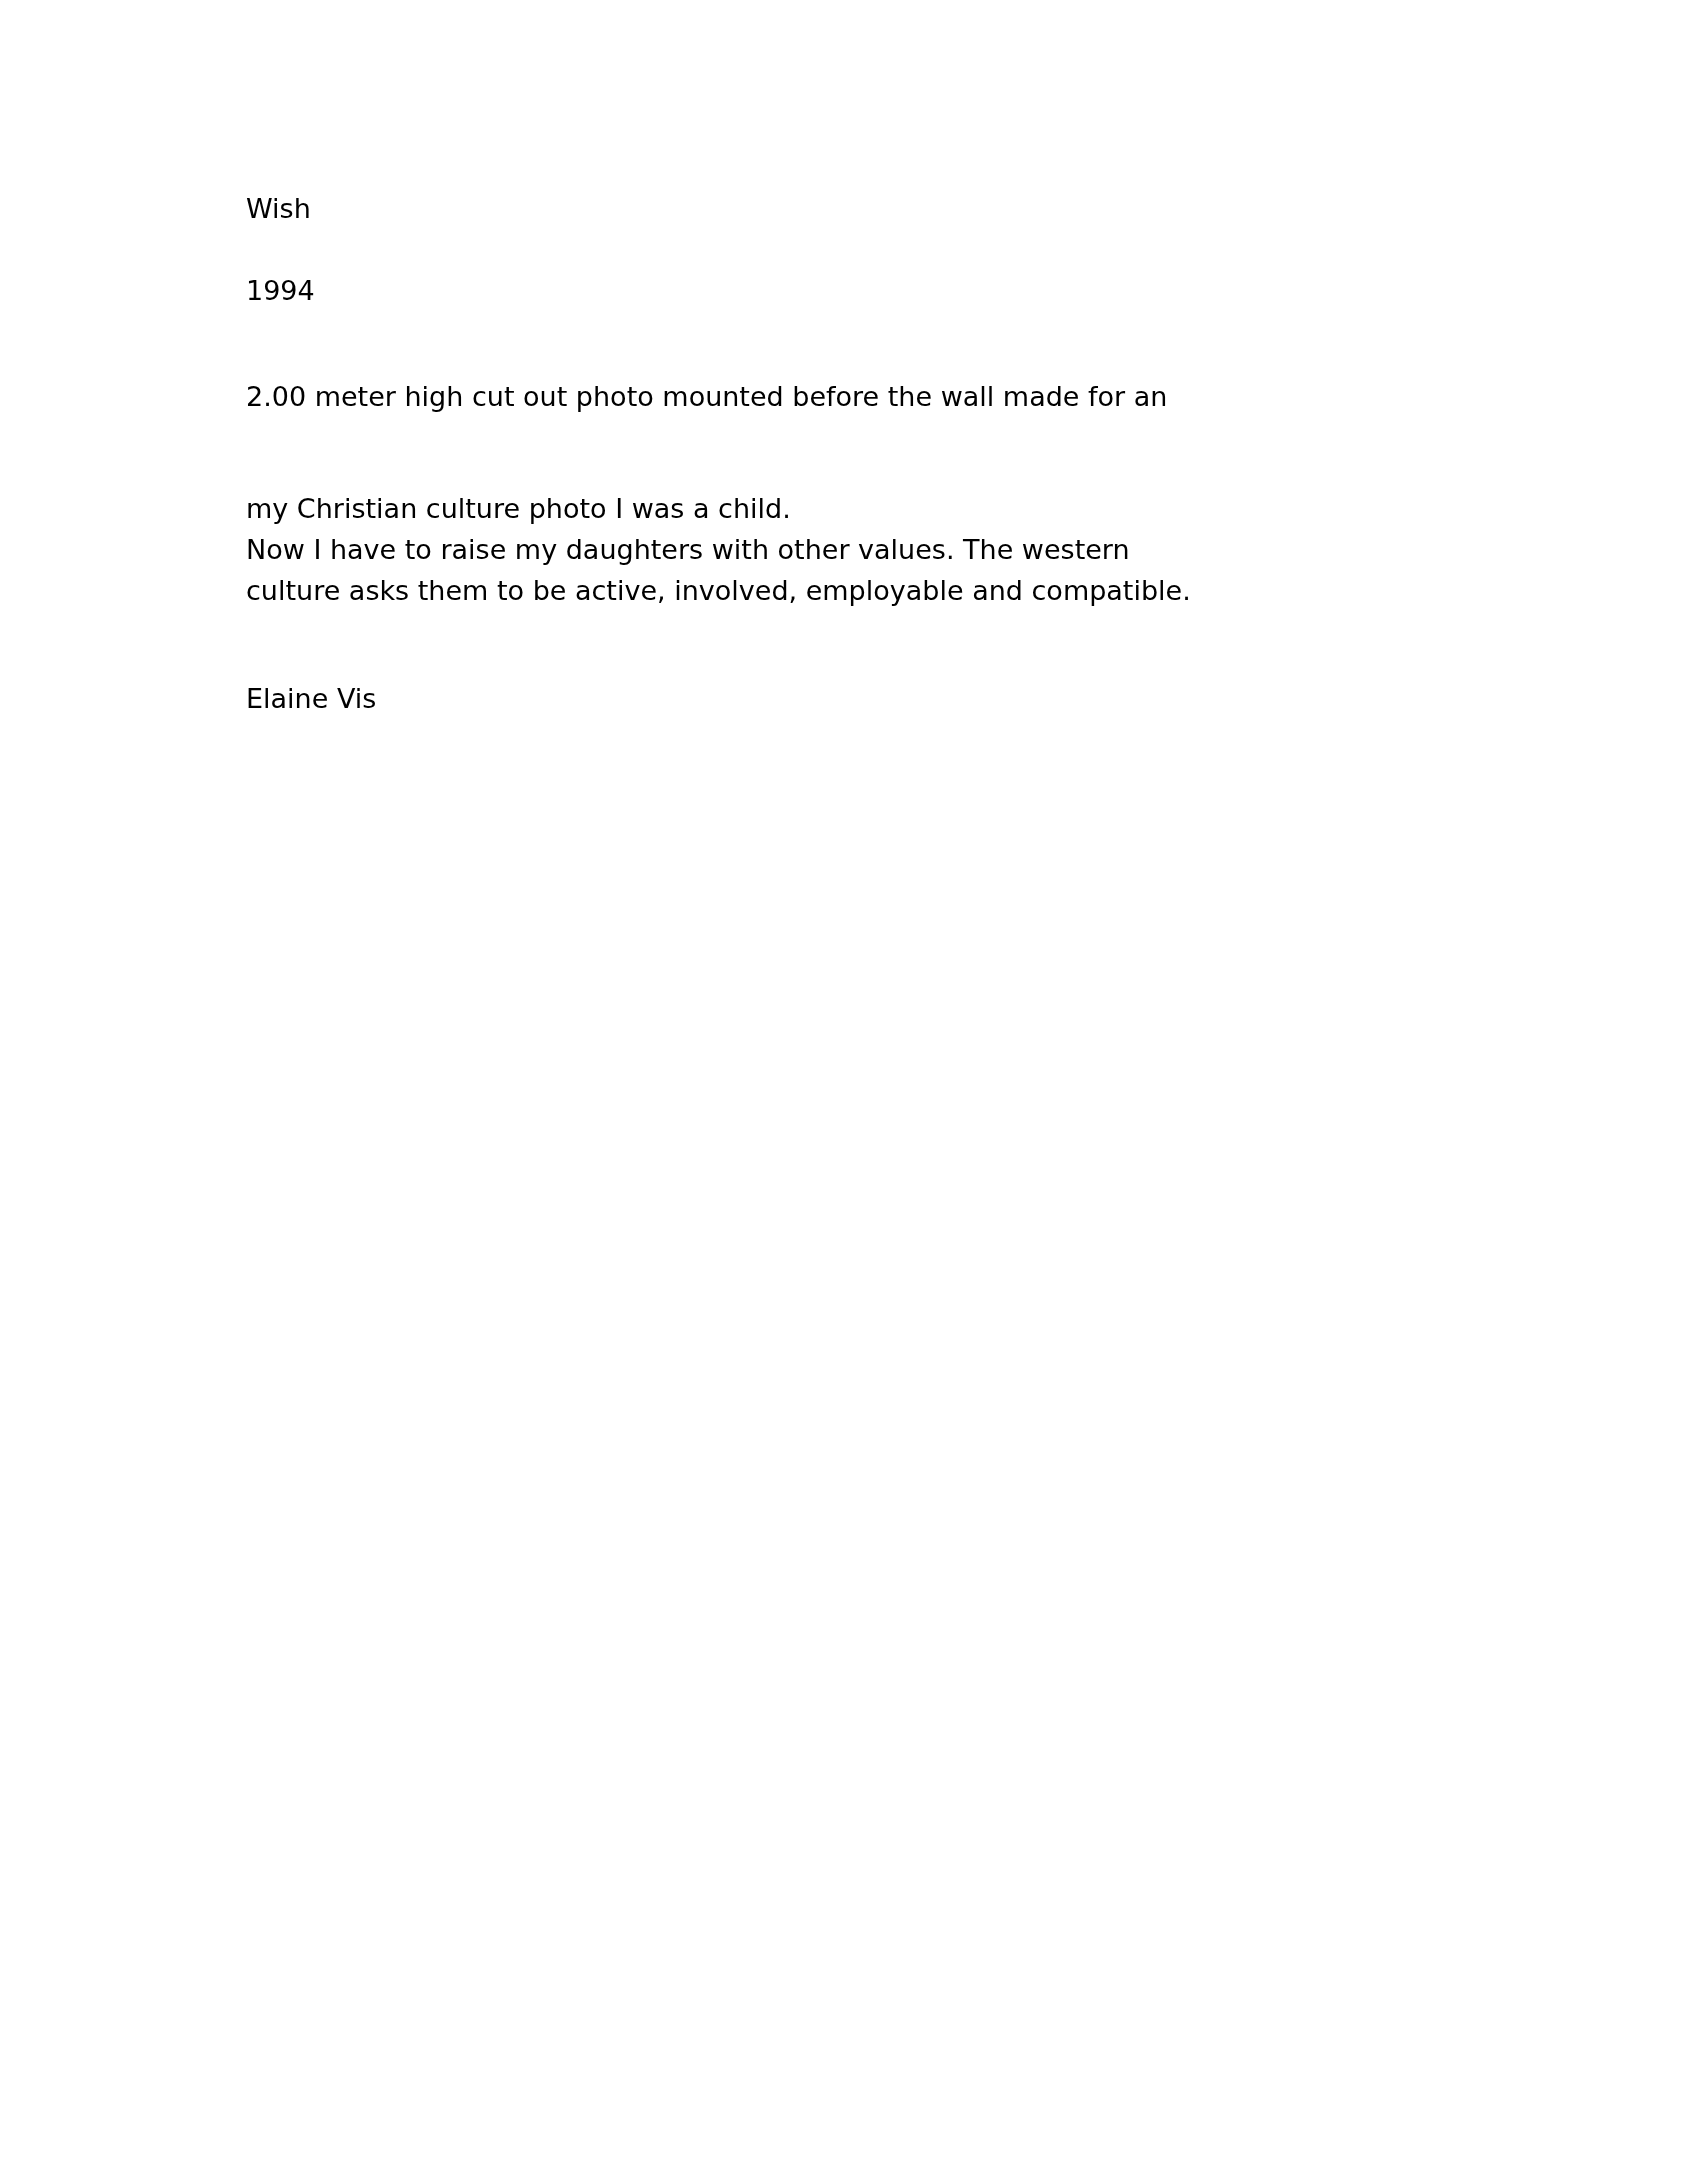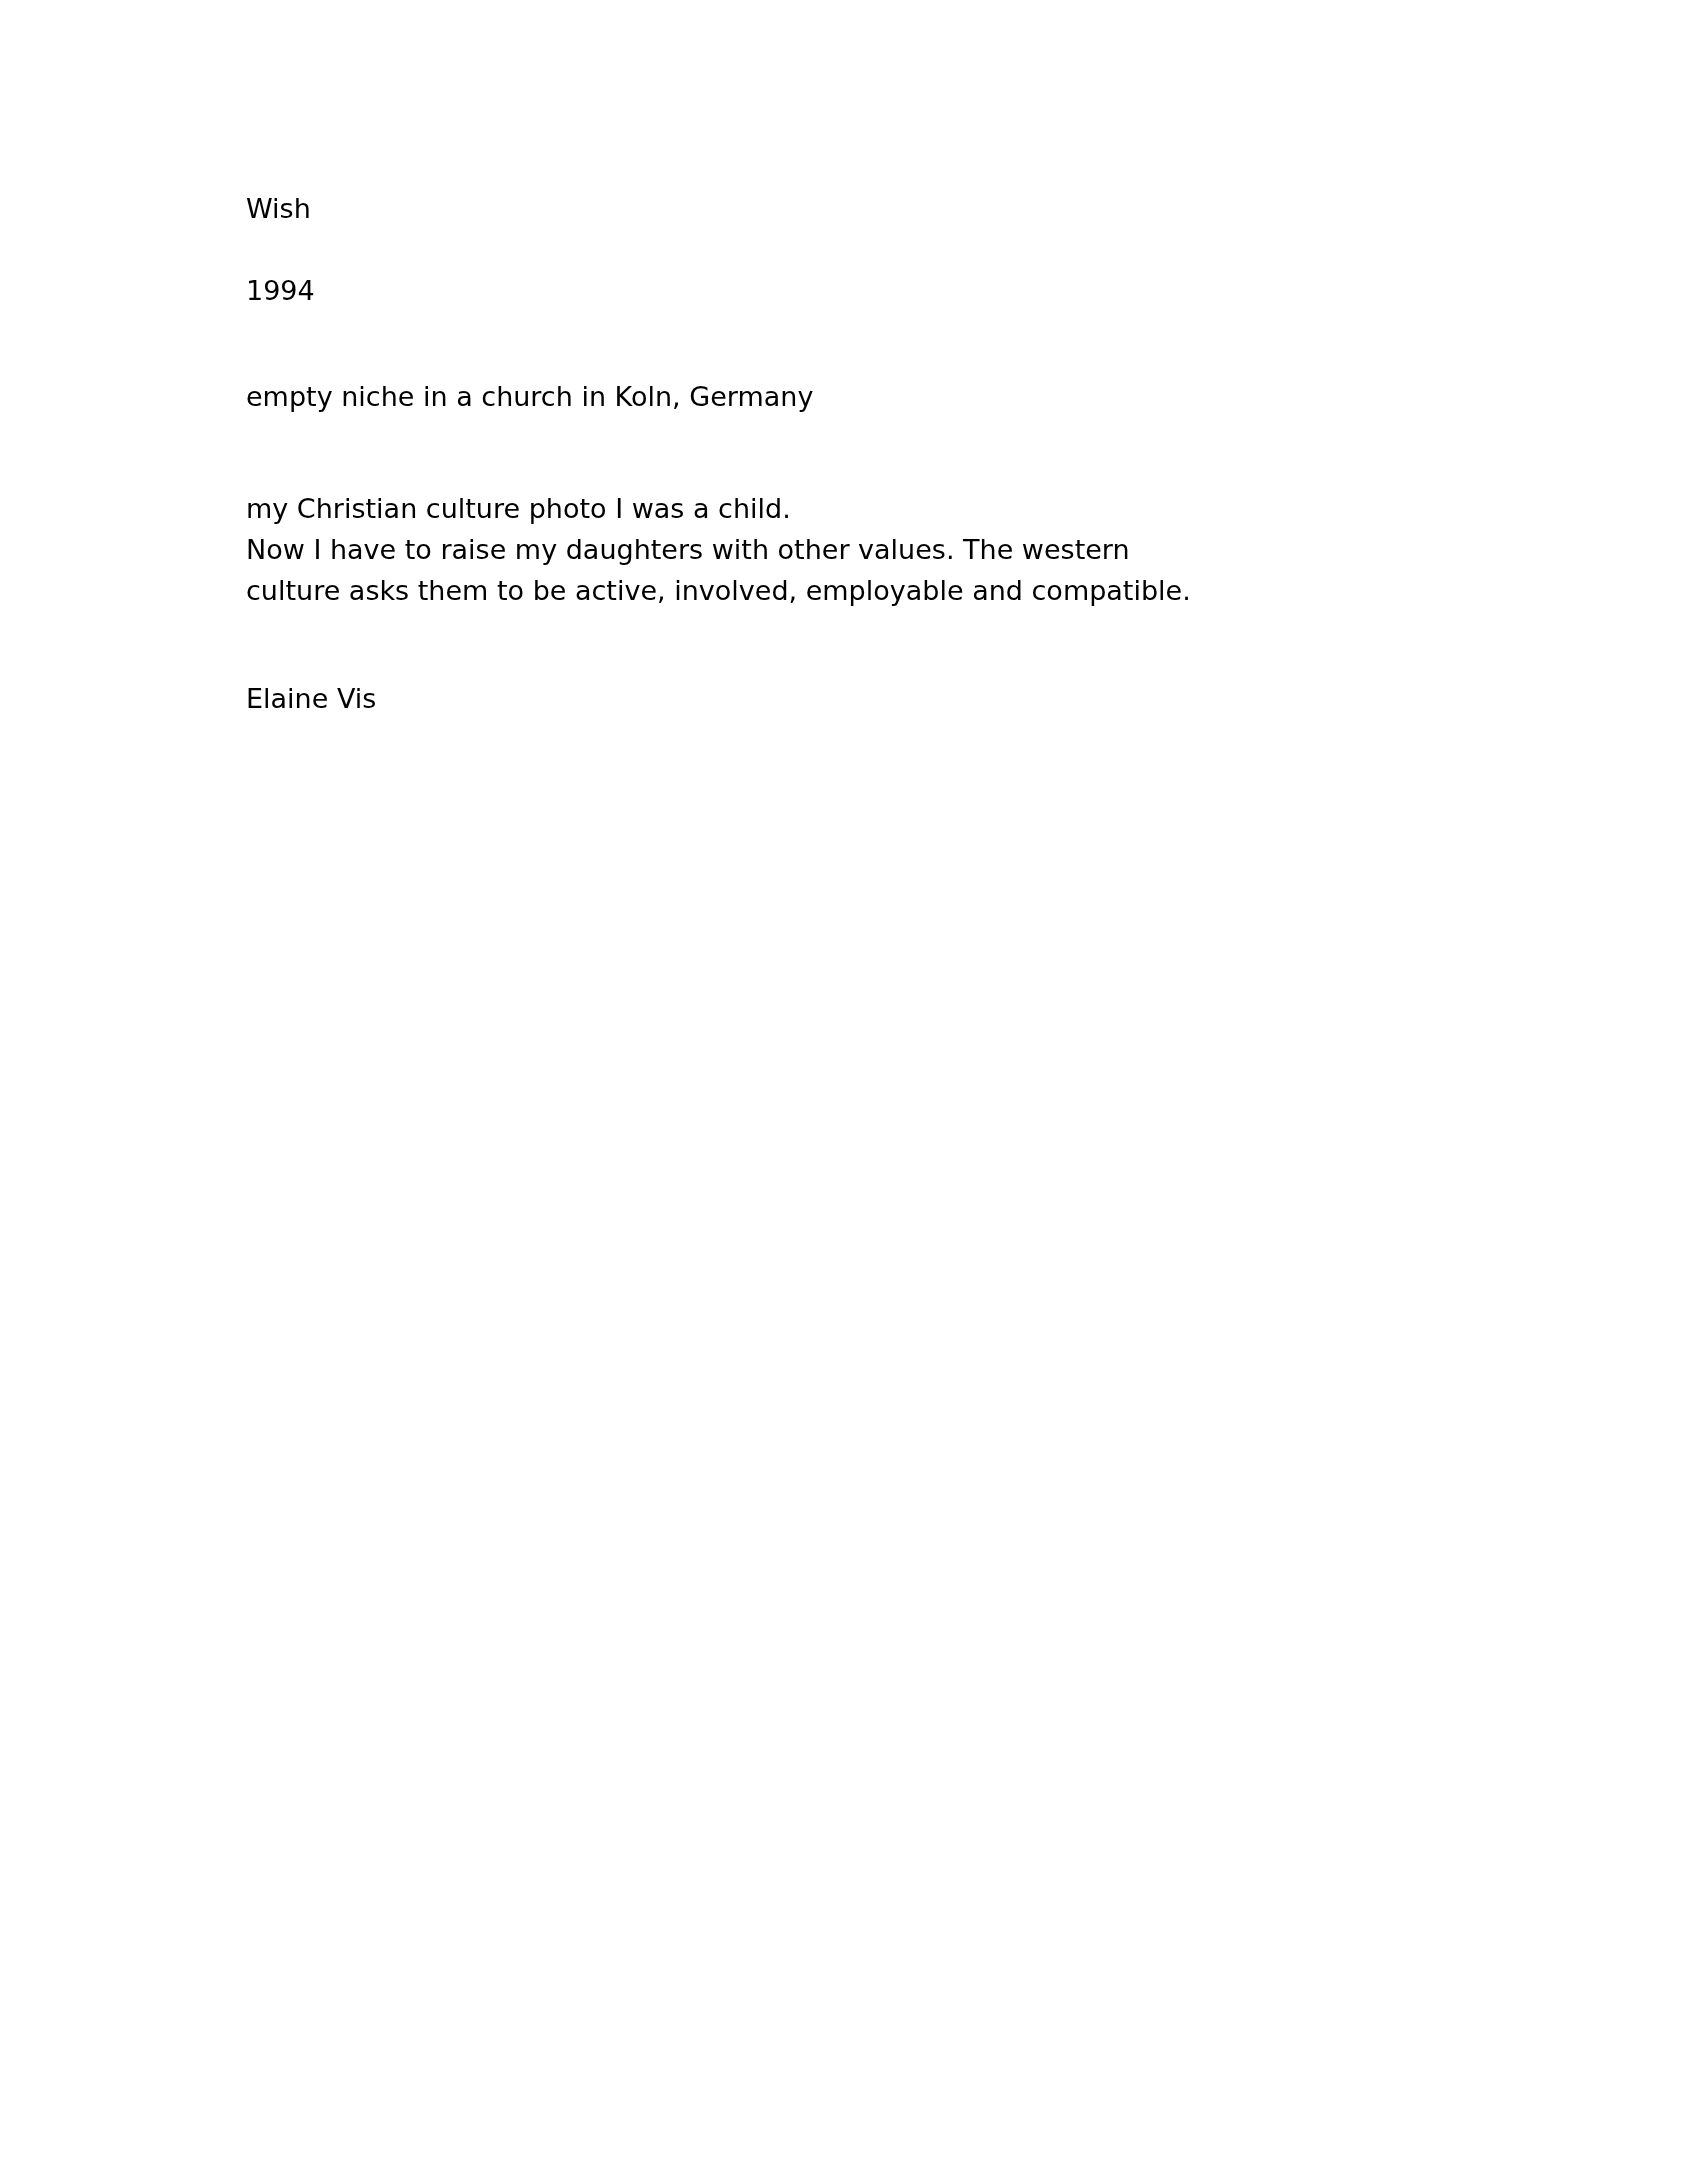--- a/index.html
+++ b/index.html
@@ -48,21 +48,21 @@
   <div class="doc-body">
 
     <div class="line block">Wish</div>
 
     <div class="gap-sm"></div>
 
     <div class="line block">1994</div>
 
     <div class="gap-md"></div>
 
-    <div class="line block">empty niche in a church in Koln, Germany</div>
+    <div class="line block">2.00 meter high cut out photo mounted before the wall made for an</div>
 
     <div class="gap-lg"></div>
 
     <div class="line block">my Christian culture photo I was a child.</div>
     <div class="line block">Now I have to raise my daughters with other values. The western</div>
     <div class="line block">culture asks them to be active, involved, employable and compatible.</div>
 
     <div class="gap-xl"></div>
 
     <div class="line block">Elaine Vis</div>

